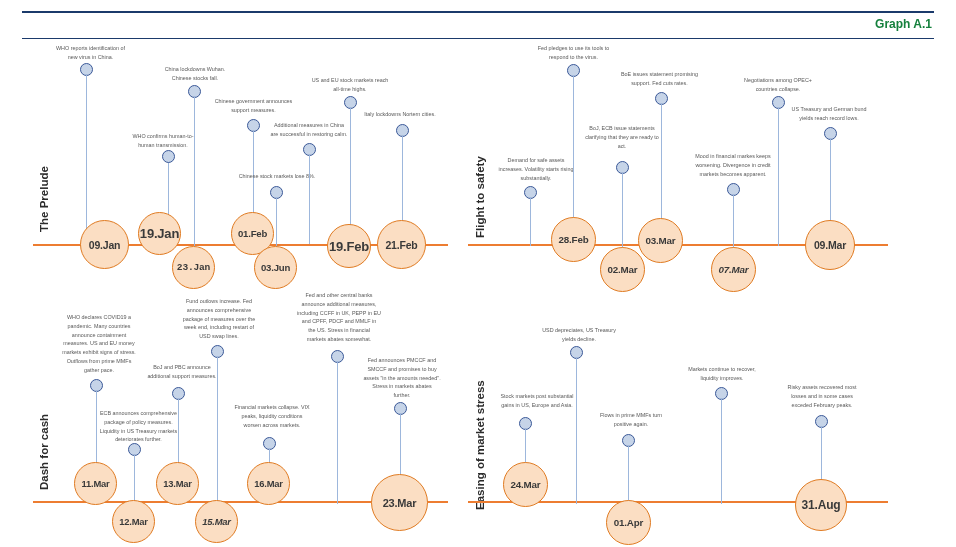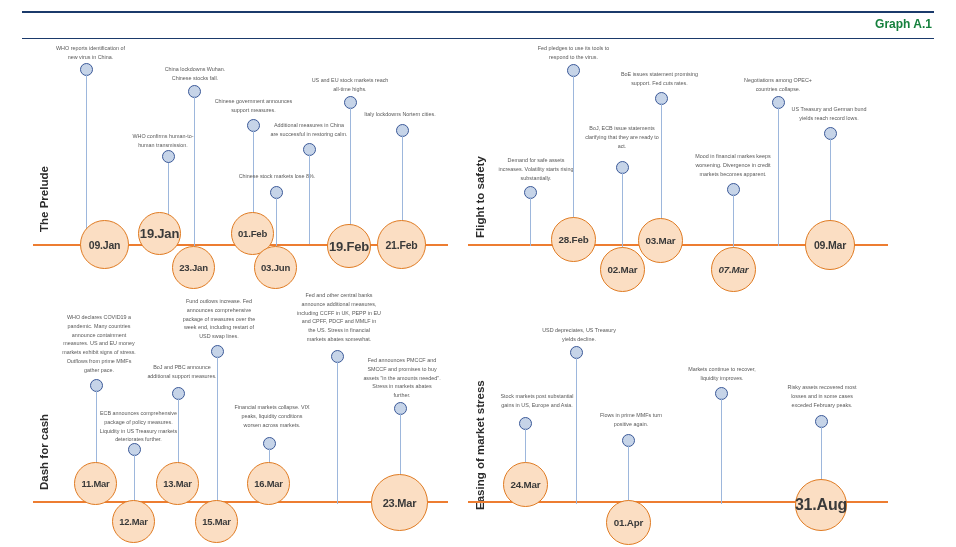--- a/index.html
+++ b/index.html
@@ -80,21 +80,21 @@
     <div class="note" style="left:108px;top:132px;width:110px;">WHO confirms human-to-
 human transmission.</div>
     <div class="stem" style="left:168px;top:158px;height:86px;"></div>
     <div class="dot" style="left:162px;top:150px;"></div>
     <div class="bubble" style="left:138px;top:212px;width:43px;height:43px;font-size:13px;">19.Jan</div>
 
     <div class="note" style="left:140px;top:65px;width:110px;">China lockdowns Wuhan.
 Chinese stocks fall.</div>
     <div class="dot" style="left:188px;top:85px;"></div>
     <div class="stem" style="left:194px;top:96px;height:152px;"></div>
-    <div class="bubble" style="left:172px;top:246px;width:43px;height:43px;font-size:9.6px;">23.Jan</div>
+    <div class="bubble" style="left:172px;top:246px;width:43px;height:43px;font-size:9.6px;font-family:Liberation Mono, monospace;">23.Jan</div>
 
     <div class="note" style="left:196px;top:97px;width:115px;">Chinese government announces
 support measures.</div>
     <div class="dot" style="left:247px;top:119px;"></div>
     <div class="stem" style="left:253px;top:130px;height:114px;"></div>
     <div class="bubble" style="left:231px;top:212px;width:43px;height:43px;font-size:9.6px;">01.Feb</div>
 
     <div class="note" style="left:222px;top:172px;width:110px;">Chinese stock markets lose 8%.</div>
     <div class="dot" style="left:270px;top:186px;"></div>
     <div class="stem" style="left:276px;top:197px;height:51px;"></div>
@@ -194,21 +194,21 @@
     <div class="stem" style="left:178px;top:398px;height:74px;"></div>
     <div class="bubble" style="left:156px;top:462px;width:43px;height:43px;font-size:9.4px;">13.Mar</div>
 
     <div class="note" style="left:158px;top:297px;width:122px;">Fund outlows increase. Fed
 announces comprehensive
 package of measures over the
 week end, including restart of
 USD swap lines.</div>
     <div class="dot" style="left:211px;top:345px;"></div>
     <div class="stem" style="left:217px;top:356px;height:148px;"></div>
-    <div class="bubble" style="left:195px;top:500px;width:43px;height:43px;font-size:9.4px;">15.Mar</div>
+    <div class="bubble" style="left:195px;top:500px;width:43px;height:43px;font-size:9.4px;font-style:italic;">15.Mar</div>
 
     <div class="note" style="left:212px;top:403px;width:120px;">Financial markets collapse. VIX
 peaks, liquidity conditions
 worsen across markets.</div>
     <div class="dot" style="left:263px;top:437px;"></div>
     <div class="stem" style="left:269px;top:448px;height:24px;"></div>
     <div class="bubble" style="left:247px;top:462px;width:43px;height:43px;font-size:9.4px;">16.Mar</div>
 
     <div class="note" style="left:278px;top:291px;width:122px;">Fed and other central banks
 announce additional measures,
@@ -253,16 +253,16 @@
     <div class="note" style="left:662px;top:365px;width:120px;">Markets continue to recover,
 liquidity improves.</div>
     <div class="dot" style="left:715px;top:387px;"></div>
     <div class="stem" style="left:721px;top:398px;height:106px;"></div>
 
     <div class="note" style="left:762px;top:383px;width:120px;">Risky assets recovered most
 losses and in some cases
 exceded February peaks.</div>
     <div class="dot" style="left:815px;top:415px;"></div>
     <div class="stem" style="left:821px;top:426px;height:54px;"></div>
-    <div class="bubble" style="left:795px;top:479px;width:52px;height:52px;font-size:16px;text-align:center;">31.Aug</div>
+    <div class="bubble" style="left:795px;top:479px;width:52px;height:52px;font-size:12px;text-align:center;">31.Aug</div>
   </div>
 
 </div>
 
 </body></html>

